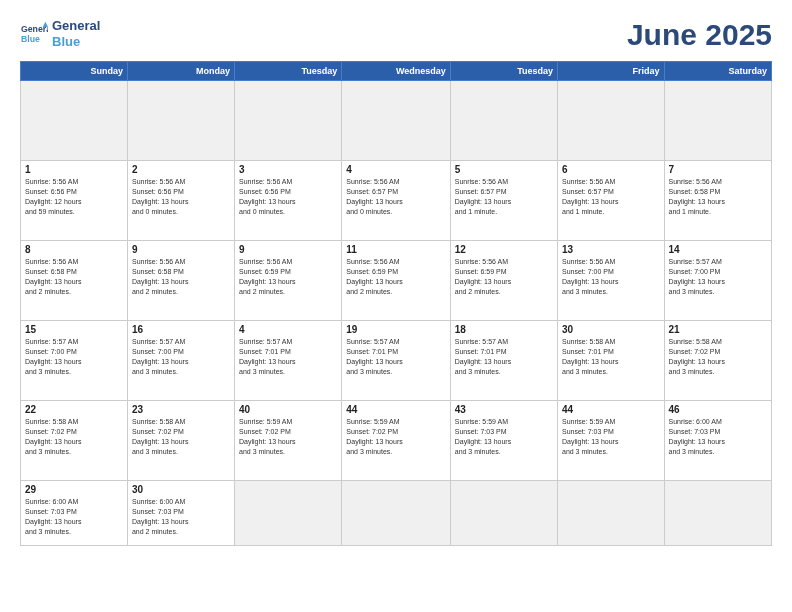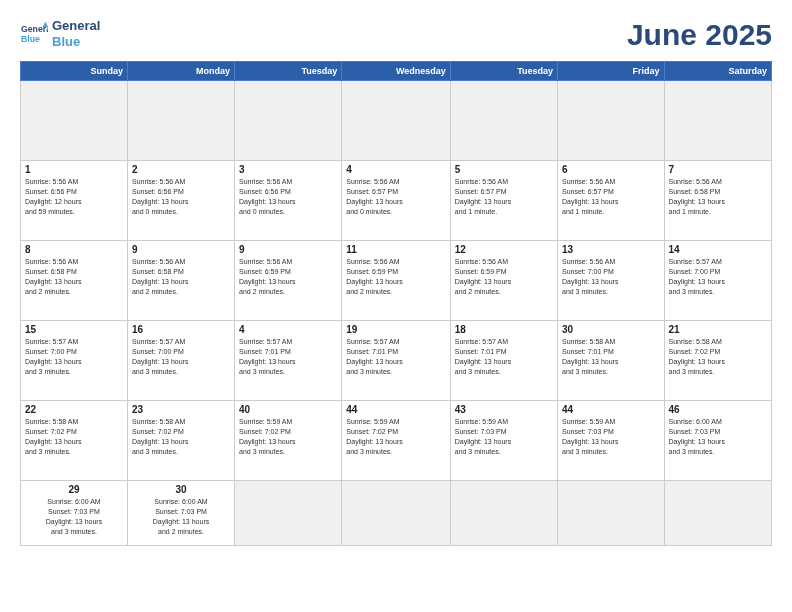--- a/index.html
+++ b/index.html
@@ -83,21 +83,20 @@
       display: block;
       margin-bottom: 2px;
     }
     .day-info {
       font-size: 7px;
       color: #333;
       line-height: 1.45;
     }
     .last-row td {
       height: 65px;
-      text-align: center;
     }
   </style>
 </head>
 <body>
 
 <div class="page">
   <div class="header">
     <div class="logo">
       <svg class="logo-icon" viewBox="0 0 32 32">
         <rect x="0" y="0" width="32" height="32" fill="none"></rect>

